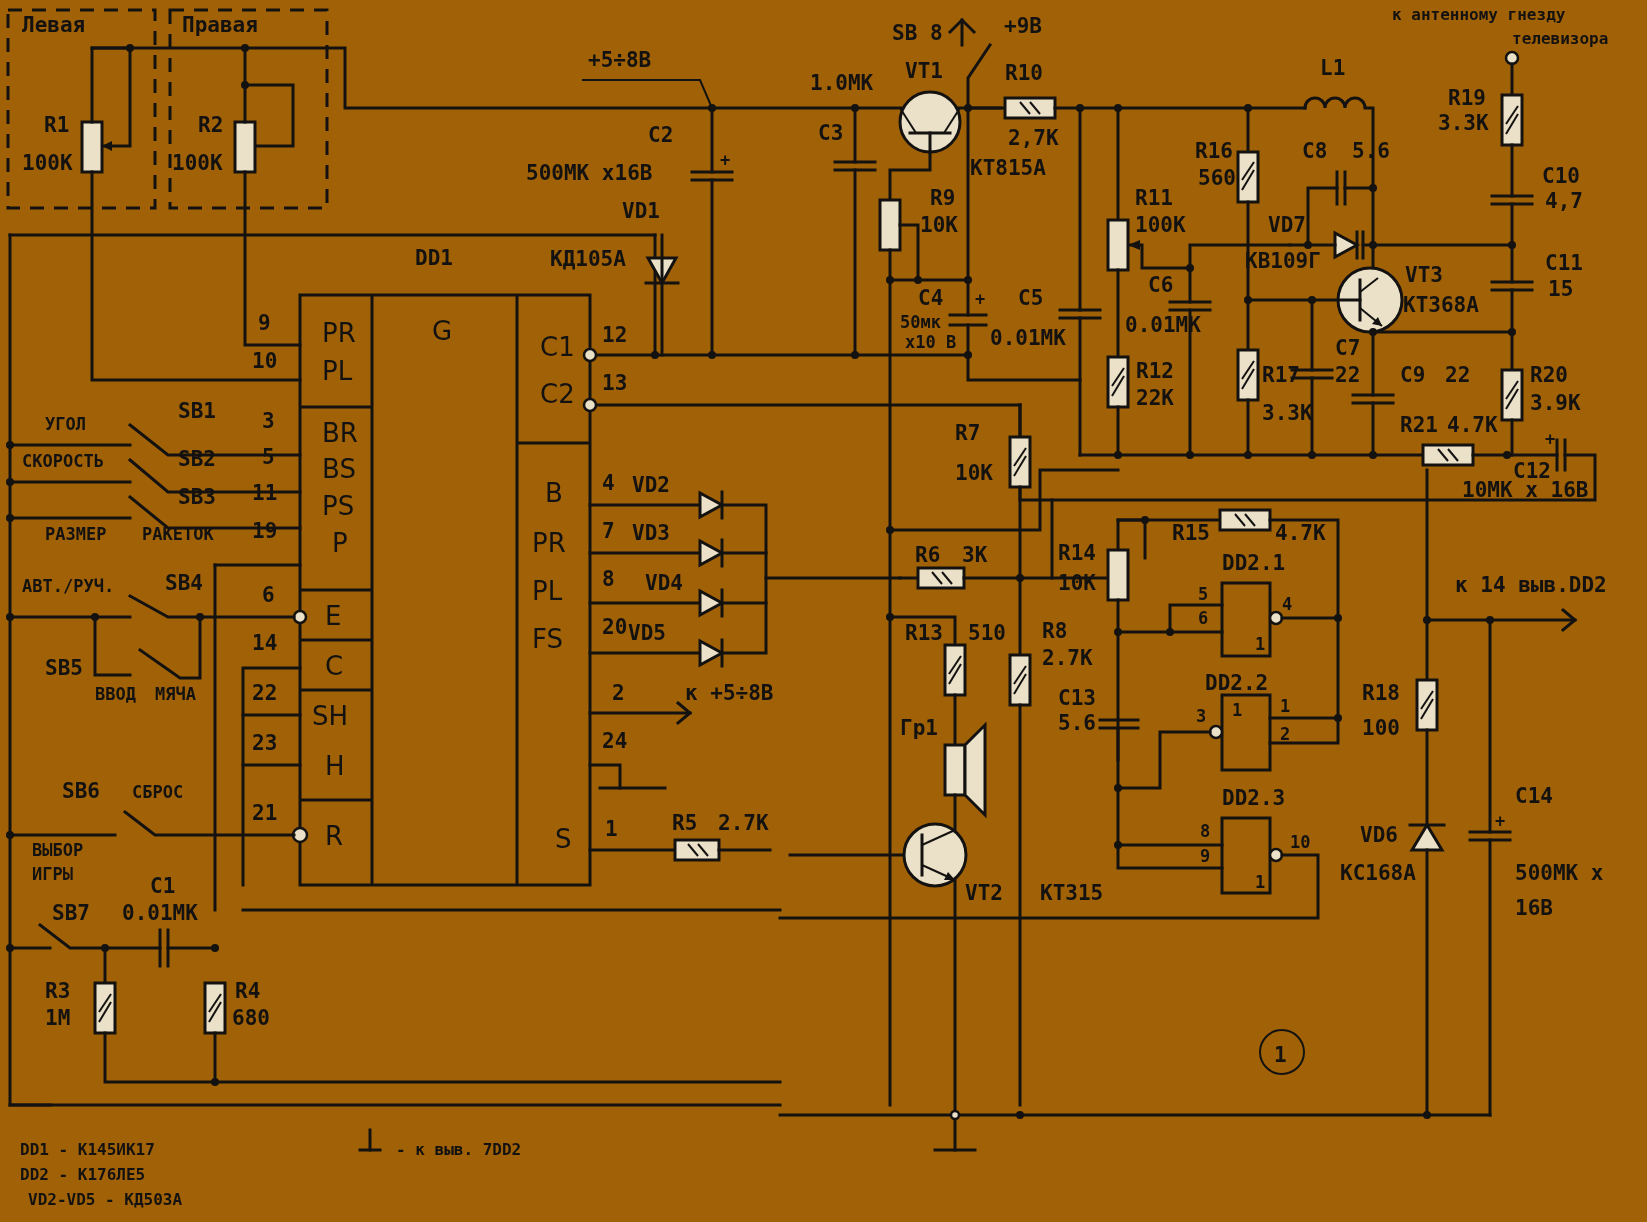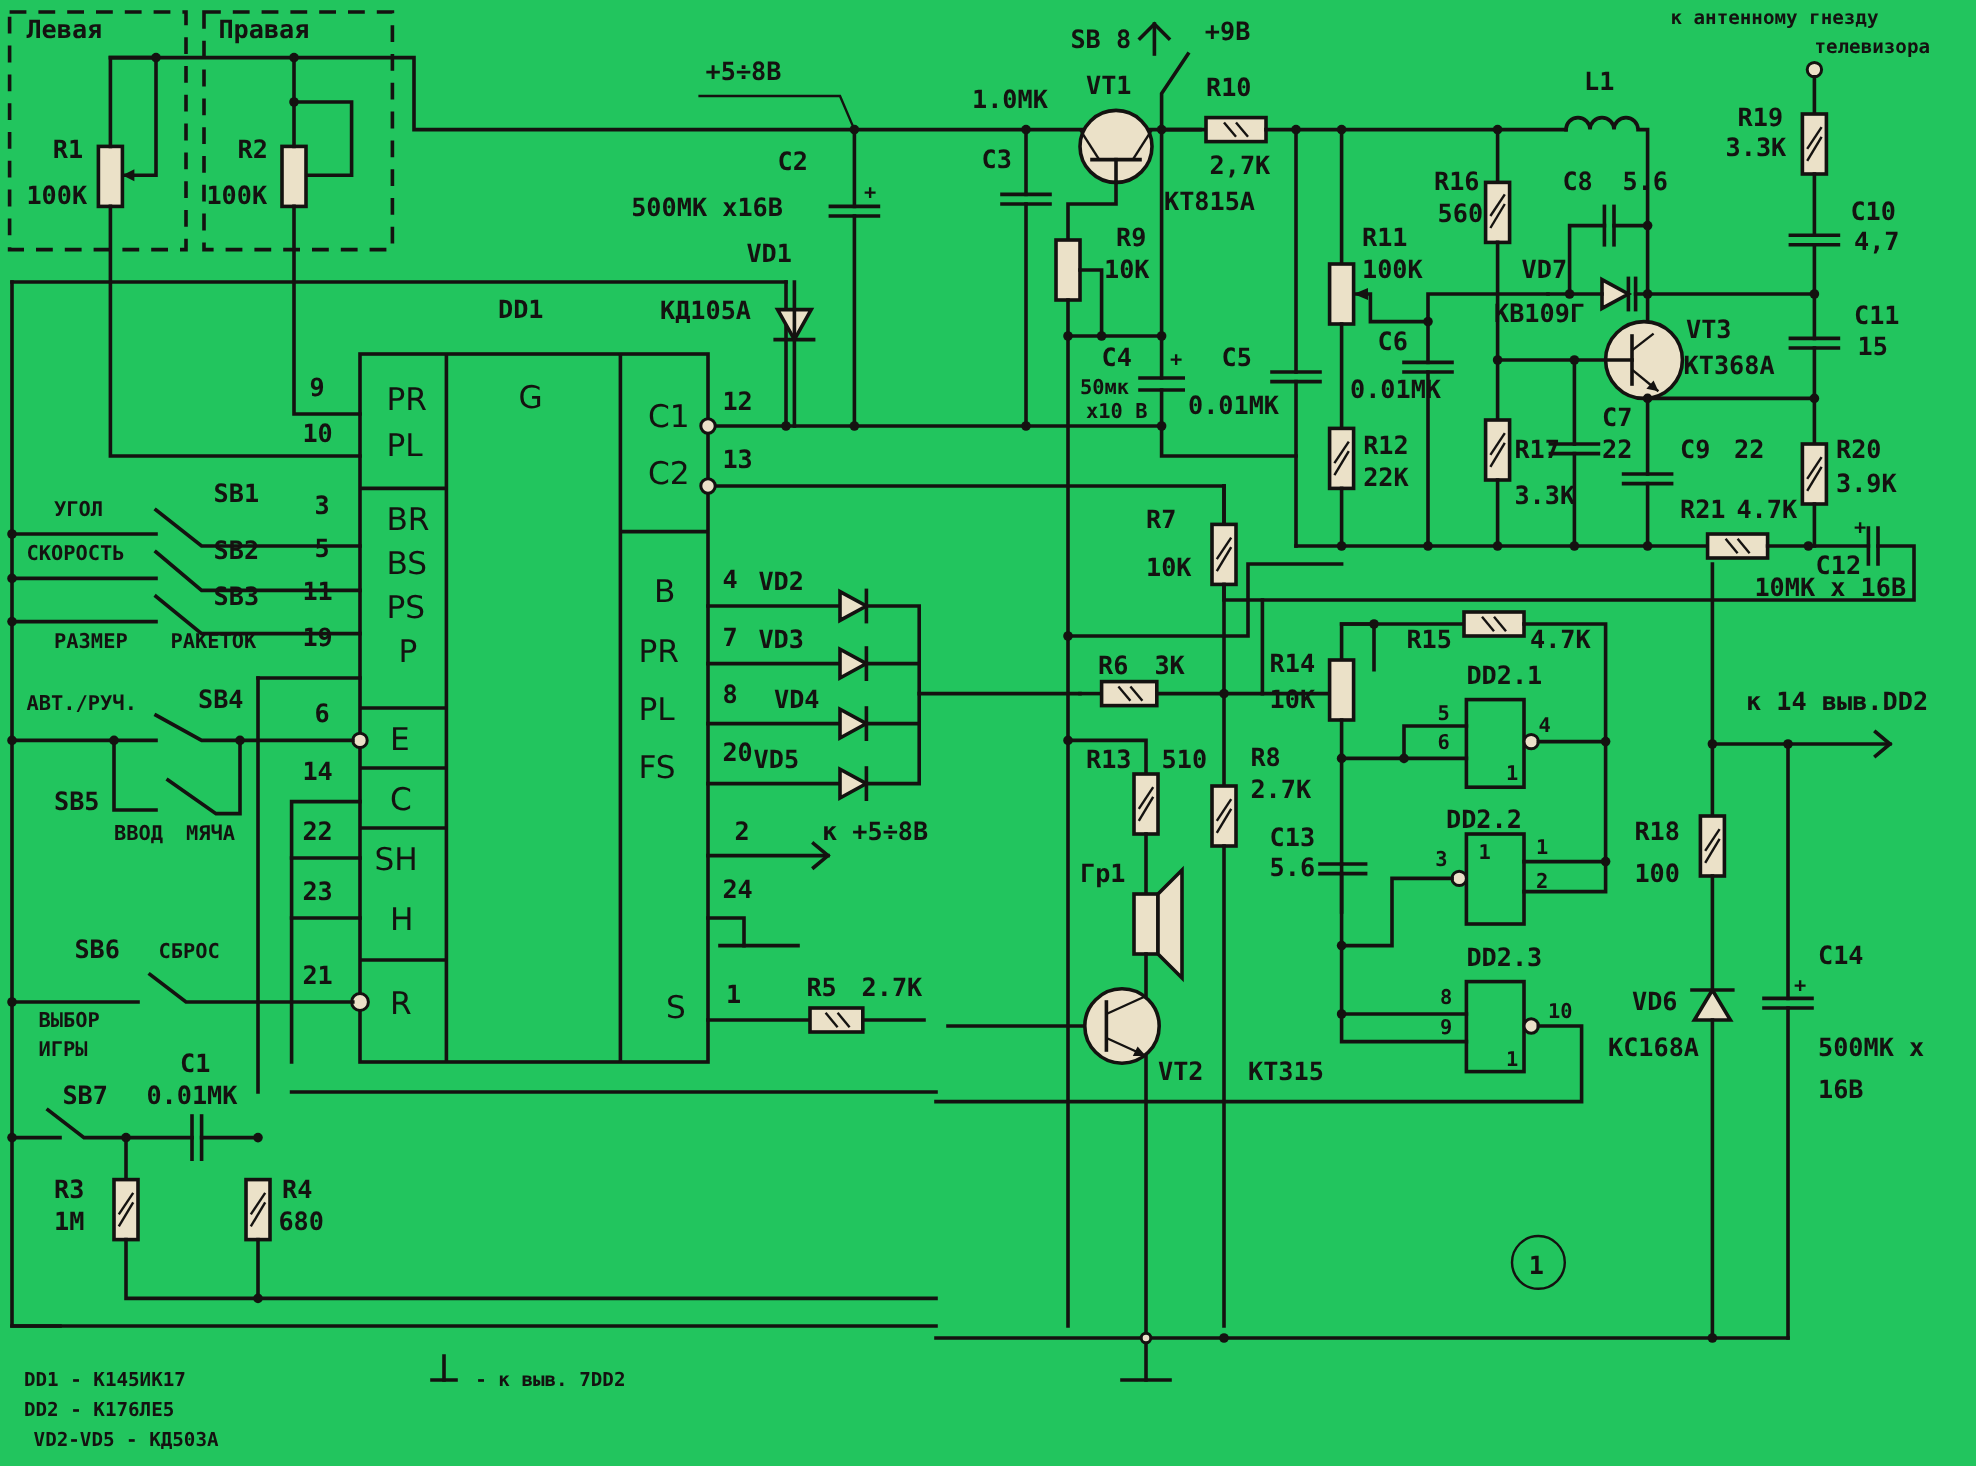--- a/index.html
+++ b/index.html
@@ -1,16 +1,16 @@
 <!DOCTYPE html>
 <html><head>
 <meta charset="utf-8">
 <style>
   html,body{margin:0;padding:0;background:#e9dfc6;}
-  #canvas{position:relative;width:1647px;height:1222px;background:#22c55e;overflow:hidden;}
+  #canvas{position:relative;width:1647px;height:1222px;background:#a16207;overflow:hidden;}
   svg{position:absolute;left:0;top:0;}
   .w{stroke:#141210;stroke-width:3;fill:none;stroke-linecap:square;}
   .wt{stroke:#141210;stroke-width:2;fill:none;}
   .dash{stroke:#141210;stroke-width:3;fill:none;stroke-dasharray:14 10;}
   .box{stroke:#141210;stroke-width:3;fill:none;}
   .comp{stroke:#141210;stroke-width:3;fill:#ebe1c8;}
   .dot{fill:#141210;}
   .oc{stroke:#141210;stroke-width:2.5;fill:#ebe1c8;}
   text{font-family:"DejaVu Sans Mono","Liberation Mono",monospace;font-weight:bold;fill:#141210;}
   .lbl{font-size:21px;}

